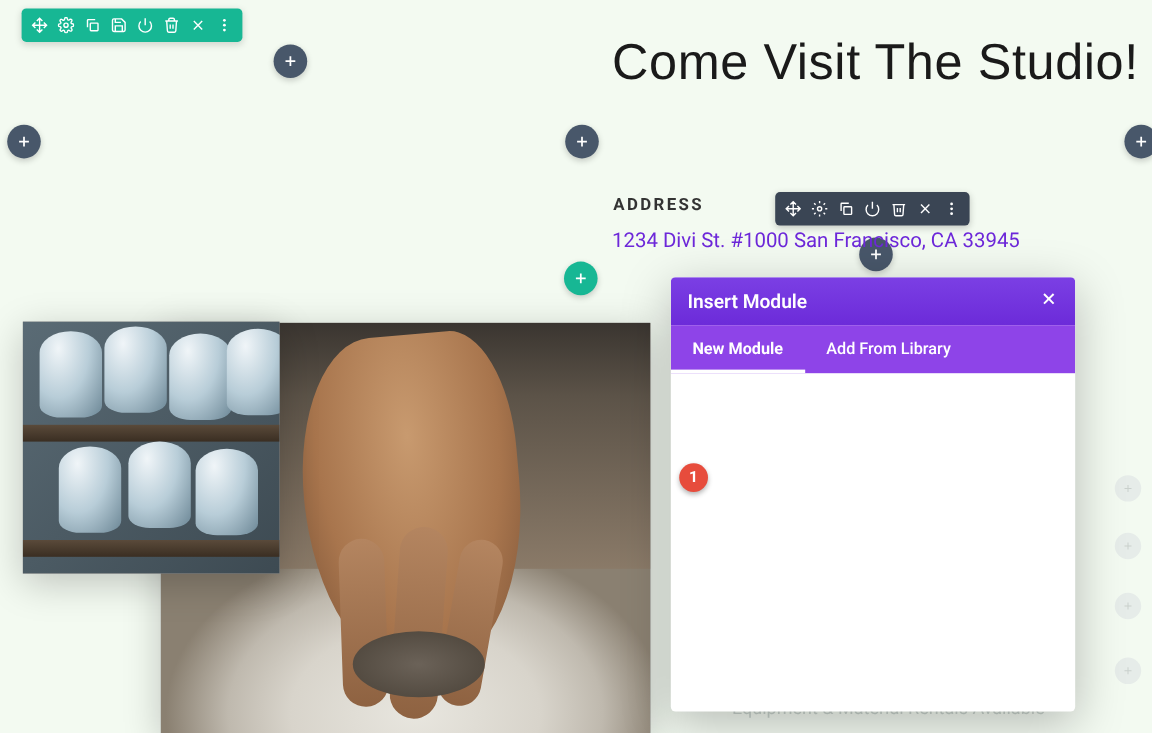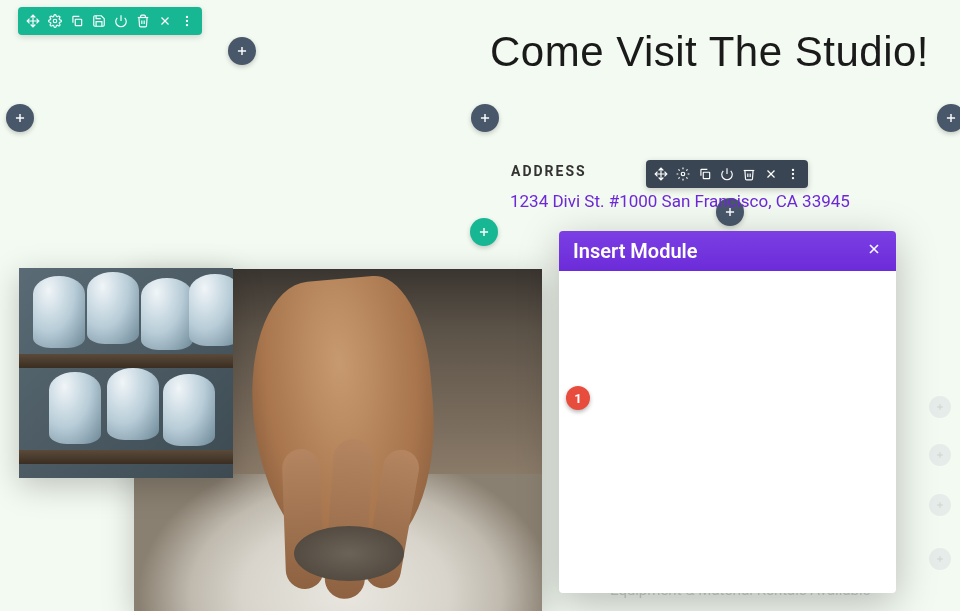--- a/index.html
+++ b/index.html
@@ -69,21 +69,21 @@
   .add-section-top { top: 37px; left: 228px; }
   .add-row-left { top: 104px; left: 6px; }
   .add-row-mid { top: 104px; left: 471px; }
   .add-row-right { top: 104px; left: 937px; }
   .add-module-teal { top: 218px; left: 470px; }
   .add-module-dark { top: 198px; left: 716px; }
 
   
   .heading {
     position: absolute;
-    top: 28px; left: 490px;
+    top: 28px; left: 510px;
     font-family: "Trebuchet MS", "Gill Sans", sans-serif;
     font-size: 42px;
     line-height: 1.15;
     font-weight: 500;
     color: #1a1a1a;
     letter-spacing: 0.5px;
   }
 
   .subheading {
     position: absolute;
@@ -171,21 +171,21 @@
     display: flex;
     flex-direction: column;
   }
   .modal-header {
     background: linear-gradient(180deg, #7b3fe4, #6c2bd9);
     height: 40px;
     display: flex; align-items: center; justify-content: space-between;
     padding: 0 14px;
     color: #fff;
   }
-  .modal-title { font-size: 20px; font-weight: 600; }
+  .modal-title { font-size: 16px; font-weight: 600; }
   .modal-close { cursor: pointer; }
   .modal-close svg { width: 16px; height: 16px; stroke: #fff; stroke-width: 2.5; fill: none; }
 
   .modal-tabs {
     background: #8e44e8;
     height: 40px;
     display: flex;
     align-items: stretch;
   }
   .modal-tab {
@@ -429,20 +429,24 @@
 <div class="modal">
   <div class="modal-header">
     <div class="modal-title">Insert Module</div>
     <div class="modal-close">
       <svg viewBox="0 0 24 24">
           <line x1="18" y1="6" x2="6" y2="18"></line>
           <line x1="6" y1="6" x2="18" y2="18"></line>
         </svg>
     </div>
   </div>
+  <div class="modal-tabs">
+    <div class="modal-tab active">New Module</div>
+    <div class="modal-tab">Add From Library</div>
+  </div>
 </div>
 
 <div class="marker" style="top:386px;left:566px">1</div>
 
 <div class="ghost-circle" style="top:396px">
     <svg viewBox="0 0 24 24">
       <line x1="12" y1="5" x2="12" y2="19"></line>
       <line x1="5" y1="12" x2="19" y2="12"></line>
     </svg>
   </div>

